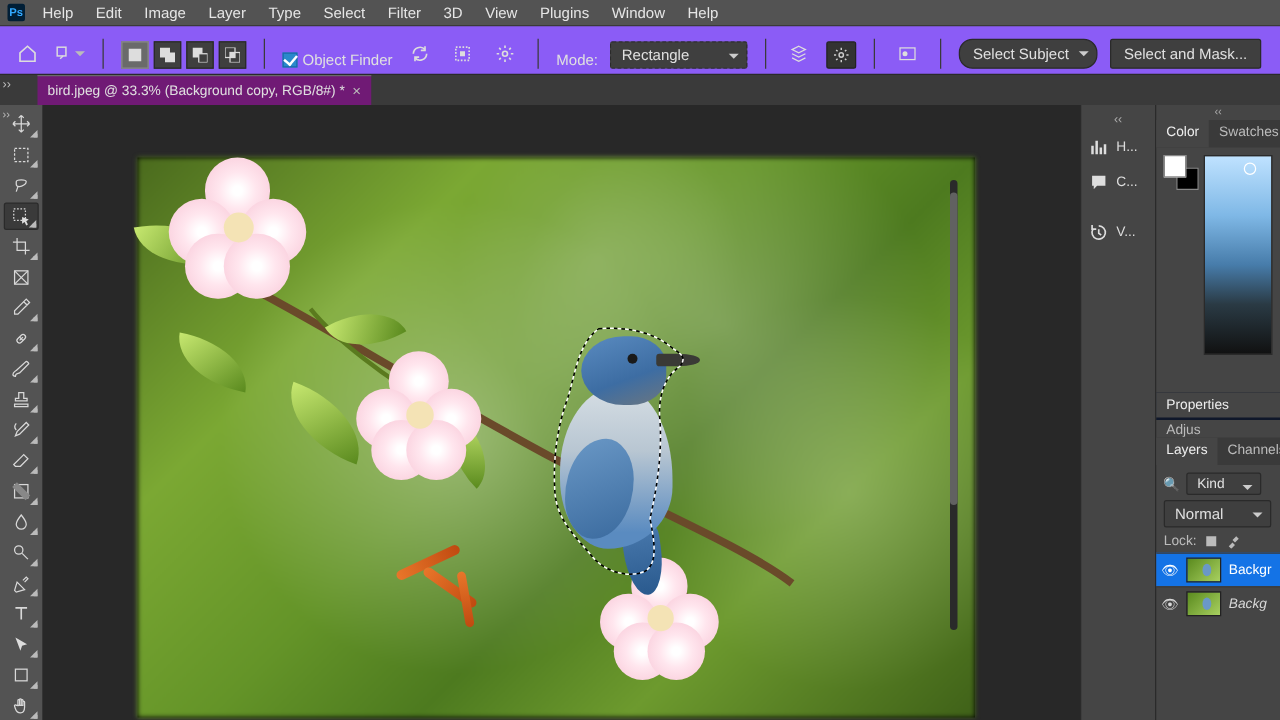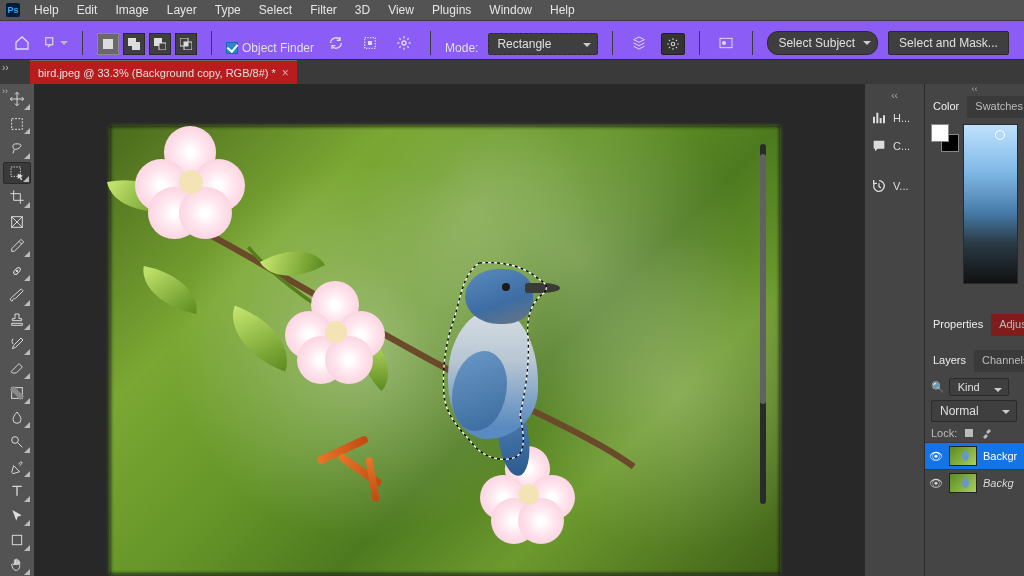--- a/index.html
+++ b/index.html
@@ -25,21 +25,21 @@
   .dropdown { height:22px; background:#3f3f3f; border:1px solid #2a2a2a; display:flex; align-items:center; padding:0 18px 0 8px; position:relative; border-radius:2px; color:#e0e0e0; font-size:12px;}
   .dropdown::after{content:"";position:absolute;right:6px;top:9px;border:4px solid transparent;border-top-color:#ccc;}
   .pill-btn { height:24px;background:#3f3f3f;border:1px solid #2a2a2a;padding:0 10px;display:flex;align-items:center;font-size:12px;color:#e0e0e0;border-radius:2px; }
   .pill-btn.dd { padding-right:22px; position:relative;border-radius:11px;}
   .pill-btn.dd::after{content:"";position:absolute;right:6px;top:9px;border:4px solid transparent;border-top-color:#ccc;}
   .gear-dark{width:24px;height:22px;background:#333;border:1px solid #222;display:flex;align-items:center;justify-content:center;border-radius:2px;}
   .chev{ display:inline-block; width:0;height:0;border:4px solid transparent; border-top-color:#bbb; margin-left:2px; margin-top:3px;}
 
   
   .tabstrip { height:24px; background:#3a3a3a; display:flex; align-items:center; padding-left:30px; }
-  .doc-tab { height:24px; background:#b91c1c; padding:0 8px; display:flex; align-items:center; gap:6px; font-size:11px; color:#e0e0e0; border-top:1px solid #6a6a6a;}
+  .doc-tab { height:24px; background:#701a75; padding:0 8px; display:flex; align-items:center; gap:6px; font-size:11px; color:#e0e0e0; border-top:1px solid #6a6a6a;}
   .doc-tab .x { color:#bbb; font-size:12px; cursor:pointer; }
   .little-arrows{position:absolute;left:2px;top:62px;color:#bbb;font-size:10px;}
 
   
   .workspace { position:absolute; top:84px; bottom:0; left:0; right:0; display:flex; }
   .toolbar { width:34px; background:#535353; display:flex; flex-direction:column; align-items:center; padding-top:4px; gap:2px; }
   .toolbar .t { width:28px;height:24px;display:flex;align-items:center;justify-content:center;color:#d8d8d8;position:relative; border-radius:2px;}
   .toolbar .t.active{ background:#3a3a3a; border:1px solid #2a2a2a;}
   .toolbar .t svg{width:16px;height:16px;fill:none;stroke:currentColor;stroke-width:1.5;}
   .toolbar .t .tri{position:absolute;right:1px;bottom:1px;width:0;height:0;border:3px solid transparent;border-right-color:#bbb;border-bottom-color:#bbb;}
@@ -84,21 +84,21 @@
   .rightpanels{ width:100px; background:#454545; border-left:1px solid #2a2a2a; display:flex;flex-direction:column;}
   .panel-tabs{display:flex;background:#3a3a3a;height:22px;}
   .panel-tabs .pt{padding:4px 8px;font-size:11px;color:#bbb;}
   .panel-tabs .pt.active{background:#454545;color:#eee;}
   .color-panel{padding:6px;display:flex;gap:6px; height:190px;}
   .swatch-fgbg{position:relative;width:26px;height:26px;flex-shrink:0;}
   .swatch-fgbg .fg{position:absolute;width:18px;height:18px;background:#fff;border:1px solid #888;}
   .swatch-fgbg .bg{position:absolute;left:10px;top:10px;width:18px;height:18px;background:#000;border:1px solid #888;}
   .color-field{flex:1;height:160px;background:linear-gradient(to bottom,#bfe2ff 0%,#7fb8e6 30%,#477caa 55%,#2a3a44 75%,#111 100%);position:relative;border:1px solid #2a2a2a;}
   .color-field .ring{position:absolute;left:58%;top:3%;width:10px;height:10px;border:1.5px solid #fff;border-radius:50%;}
-  .props-tabs{display:flex;background:#7f1d1d;height:22px;margin-top:6px;}
+  .props-tabs{display:flex;background:#0f172a;height:22px;margin-top:6px;flex-direction:column;}
   .layers-panel{flex:1;padding:4px 0 0 0;font-size:11px;}
   .layers-panel .kind{display:flex;align-items:center;gap:4px;padding:2px 6px;}
   .layers-panel .kind .dropdown{height:18px;font-size:11px;}
   .layers-panel .mode{padding:2px 6px;}
   .lockrow{display:flex;align-items:center;gap:6px;padding:3px 6px;color:#bbb;}
   .lockrow svg{width:12px;height:12px;fill:currentColor;}
   .layer{display:flex;align-items:center;gap:6px;padding:3px 4px;border-top:1px solid #3a3a3a;}
   .layer.sel{background:#1473e6;color:#fff;}
   .layer .eye{width:14px;text-align:center;}
   .layer .thumb{width:28px;height:20px;background:linear-gradient(135deg,#5a8a1e,#a8d060);border:1px solid #222;position:relative;overflow:hidden;flex-shrink:0;}

